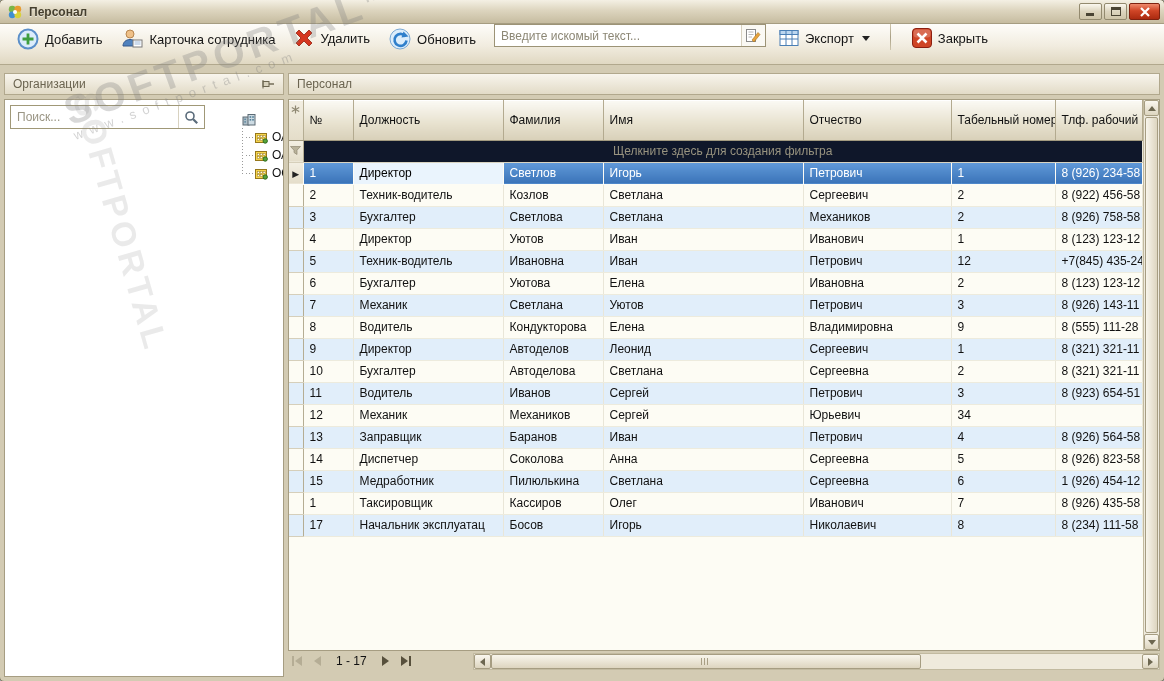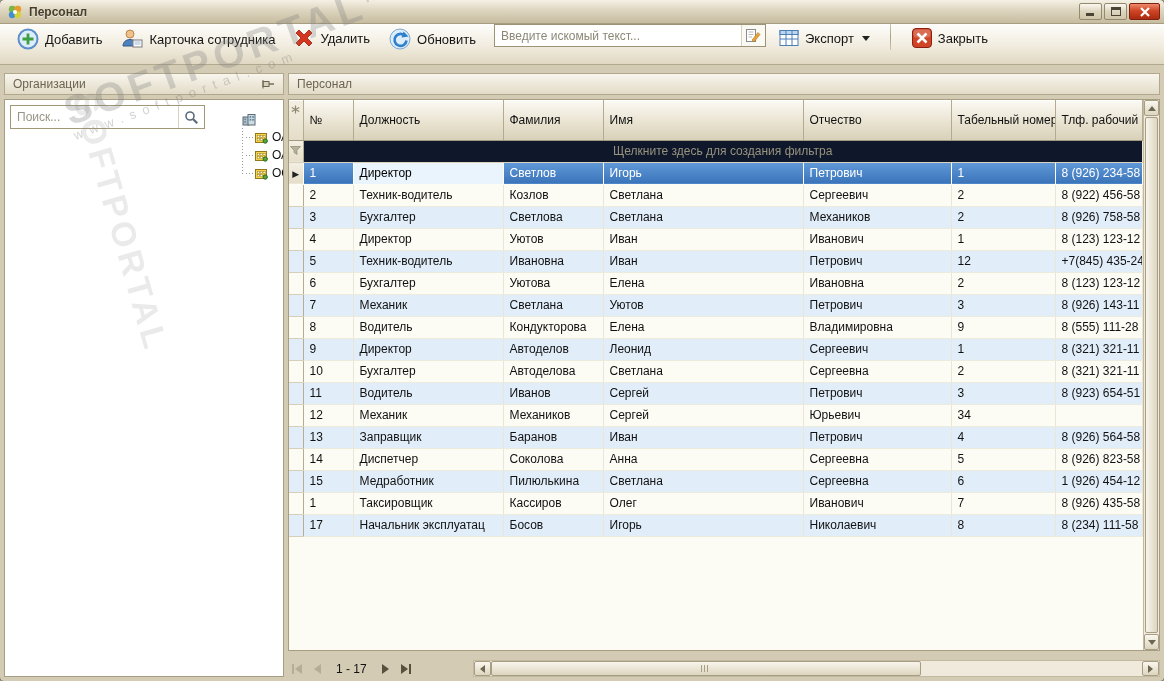--- a/index.html
+++ b/index.html
@@ -99,21 +99,21 @@
   tr.plain td{background:#fdfcf4;}
   tr.sel td{background:linear-gradient(#619ad9,#3a73b8);color:#fff;border-color:rgba(255,255,255,.12);}
   tr.sel td.ind{background:linear-gradient(#f3efe3,#e4ddc9);color:#222;}
   tr.sel td.focus{background:#eaf4fd;color:#000;}
   .row-arrow{font-size:9px;color:#222;}
   
   .vscroll{position:absolute;top:0;right:0;bottom:0;width:16px;background:#efeadc;border-left:1px solid #c2baa0;display:flex;flex-direction:column;}
   .sbtn{flex:0 0 16px;display:flex;align-items:center;justify-content:center;background:linear-gradient(#faf7ef,#ddd5bf);border:1px solid #a69d82;border-radius:2px;cursor:pointer;color:#6d6750;}
   .vthumb{flex:1;margin:1px;background:linear-gradient(90deg,#f8f5ec,#ddd5bf);border:1px solid #a69d82;border-radius:2px;cursor:grab;}
   
-  .bottombar{flex:0 0 24px;margin-top:2px;display:flex;align-items:flex-end;}
+  .bottombar{flex:0 0 24px;margin-top:2px;display:flex;align-items:flex-start;}
   .nav-group{display:flex;align-items:center;gap:2px;margin-right:58px;}
   .nav{width:18px;height:16px;display:flex;align-items:center;justify-content:center;background:transparent;border:none;cursor:pointer;}
   .nav.dis{color:#b5ad95;}
   .nav.en{color:#57503c;}
   .pager-label{font-size:12px;color:#111;margin:0 8px;}
   .hscroll{flex:1;height:17px;display:flex;align-items:stretch;background:#efeadc;border:1px solid #c2baa0;}
   .hbtn{flex:0 0 17px;display:flex;align-items:center;justify-content:center;background:linear-gradient(#faf7ef,#ddd5bf);border:1px solid #a69d82;border-radius:2px;cursor:pointer;color:#6d6750;}
   .htrack{flex:1;position:relative;}
   .hthumb{
     position:absolute;left:0;top:0;bottom:0;width:66%;

